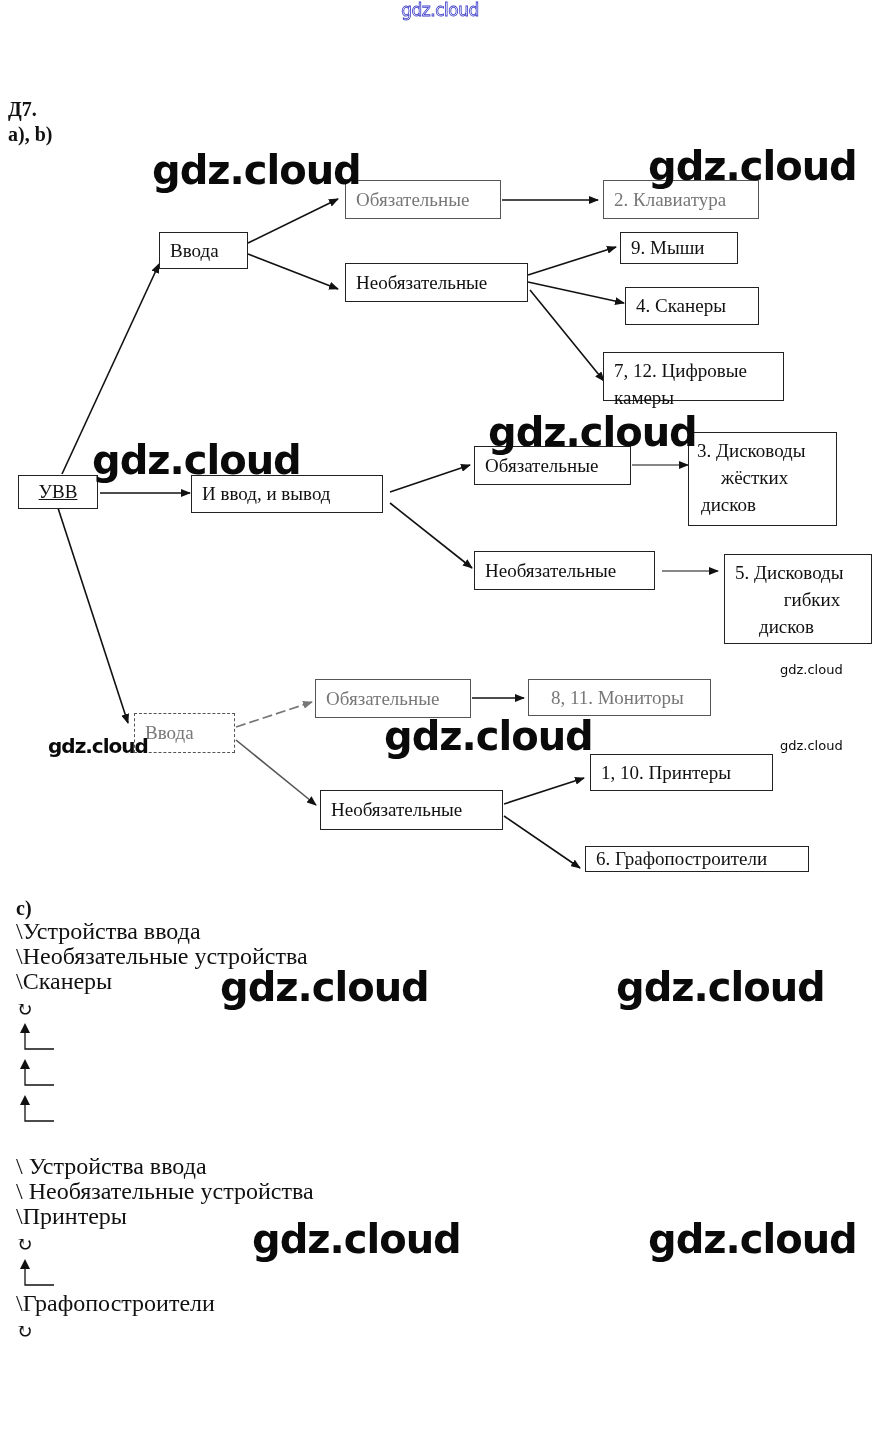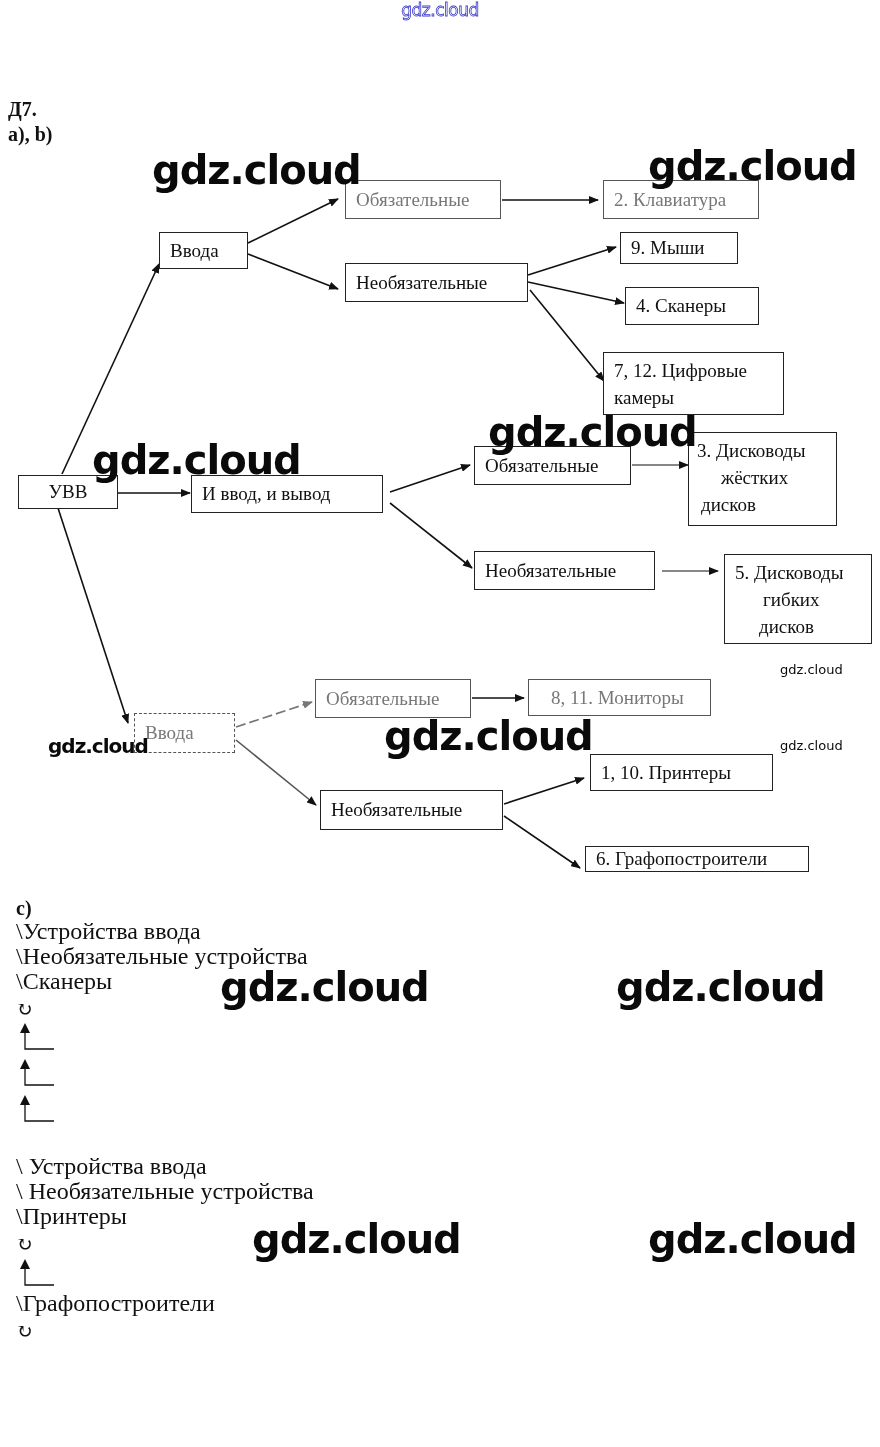--- a/index.html
+++ b/index.html
@@ -60,21 +60,21 @@
     <line x1="662" y1="571" x2="718" y2="571" stroke-width="1.2" marker-end="url(#ah)"></line>
 
     <line x1="236" y1="727" x2="312" y2="702" stroke="#777" stroke-dasharray="10 4" marker-end="url(#ahg)"></line>
     <line x1="236" y1="740" x2="316" y2="805" stroke="#555" marker-end="url(#ah)"></line>
     <line x1="472" y1="698" x2="524" y2="698" marker-end="url(#ah)"></line>
     <line x1="504" y1="804" x2="584" y2="778" marker-end="url(#ah)"></line>
     <line x1="504" y1="816" x2="580" y2="868" marker-end="url(#ah)"></line>
   </g>
 </svg>
 
-<div class="box" style="left:18px; top:475px; width:100px; height:34px; justify-content:center;">
+<div class="box" style="left:18px; top:475px; width:80px; height:34px; justify-content:center;text-decoration:underline;">
     <span>УВВ</span>
   </div>
 
 <div class="box" style="left:159px; top:232px; width:89px; height:37px;">
     <span>Ввода</span>
   </div>
 <div class="box faded" style="left:345px; top:180px; width:156px; height:39px;">
     <span>Обязательные</span>
   </div>
 <div class="box" style="left:345px; top:263px; width:183px; height:39px;">
@@ -82,42 +82,42 @@
   </div>
 <div class="box faded" style="left:603px; top:180px; width:156px; height:39px;">
     <span>2. Клавиатура</span>
   </div>
 <div class="box" style="left:620px; top:232px; width:118px; height:32px;">
     <span>9. Мыши</span>
   </div>
 <div class="box" style="left:625px; top:287px; width:134px; height:38px;">
     <span>4. Сканеры</span>
   </div>
-<div class="box multi" style="left:603px; top:352px; width:181px; height:63px;">
+<div class="box multi" style="left:603px; top:352px; width:181px; height:49px;">
   <div>7, 12. Цифровые</div>
   <div>камеры</div>
 </div>
 
 <div class="box" style="left:191px; top:475px; width:192px; height:38px;">
     <span>И ввод, и вывод</span>
   </div>
 <div class="box" style="left:474px; top:446px; width:157px; height:39px;">
     <span>Обязательные</span>
   </div>
 <div class="box" style="left:474px; top:551px; width:181px; height:39px;">
     <span>Необязательные</span>
   </div>
 <div class="box multi" style="left:688px; top:432px; width:149px; height:94px; padding-left:8px;">
   <div>3. Дисководы</div>
   <div style="padding-left:24px;">жёстких</div>
   <div style="padding-left:4px;">дисков</div>
 </div>
 <div class="box multi" style="left:724px; top:534px; width:148px; height:90px;margin-top:20px;">
   <div>5. Дисководы</div>
-  <div style="padding-left:28px;">гибких</div>
+  <div style="padding-left:28px;text-align:center;">гибких</div>
   <div style="padding-left:24px;">дисков</div>
 </div>
 
 <div class="box faded" style="left:134px; top:713px; width:101px; height:40px; border-style:dashed;">
     <span>Ввода</span>
   </div>
 <div class="box faded" style="left:315px; top:679px; width:156px; height:39px;">
     <span>Обязательные</span>
   </div>
 <div class="box" style="left:320px; top:790px; width:183px; height:40px;">

